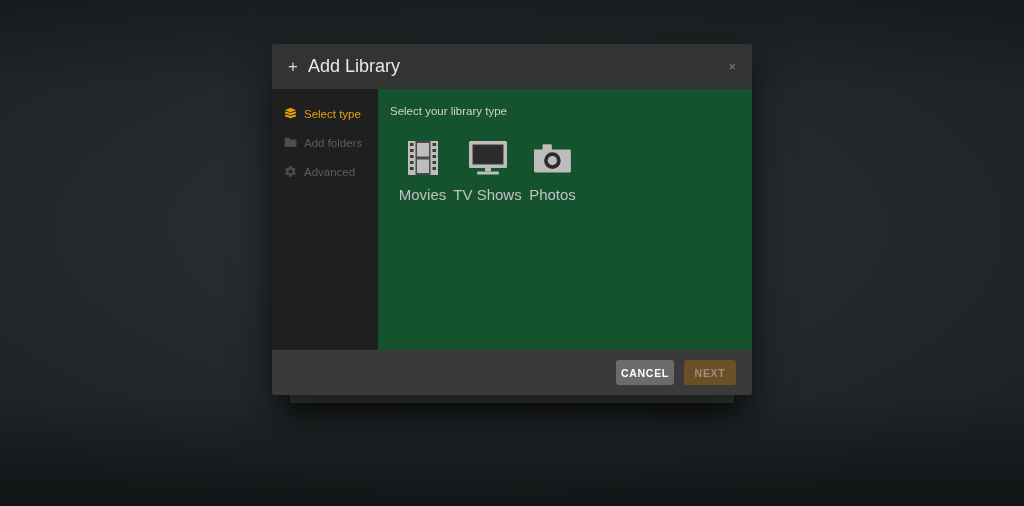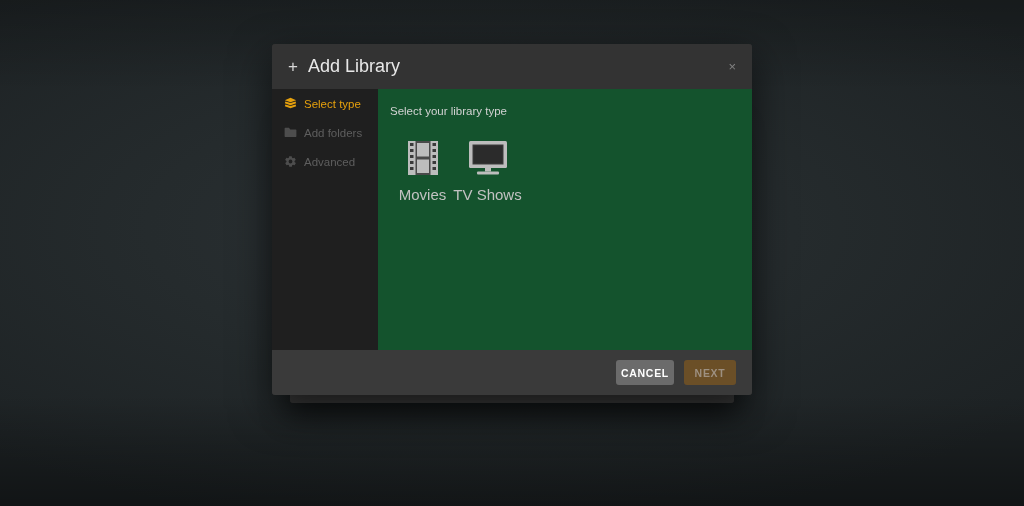--- a/index.html
+++ b/index.html
@@ -122,20 +122,21 @@
   .body-row {
     flex: 1;
     display: flex;
     min-height: 0;
   }
 
   
   .sidebar {
     width: 106px;
     background: #1f1f1f;
+    padding-top: 10px;
     flex: none;
   }
   .nav-item {
     display: flex;
     align-items: center;
     height: 29px;
     padding-left: 12px;
     font-size: 11.5px;
     color: #5e5e5e;
     cursor: pointer;
@@ -319,20 +320,32 @@
               <rect x="3.5" y="3.5" width="31" height="20" fill="#3c3c3c"></rect>
               <rect x="4.5" y="4.5" width="29" height="18" fill="#2b2b2b"></rect>
               <rect x="16" y="27" width="6" height="3.5" fill="#bdbdbd"></rect>
               <rect x="8" y="30.5" width="22" height="3" rx="1" fill="#bdbdbd"></rect>
             </svg>
           </span>
           <span class="type-label">TV Shows</span>
         </div>
 
 
+        <div class="type-item">
+          <span class="type-icon">
+            <svg width="37" height="30" viewBox="0 0 37 30">
+              <path d="M0 6.5 h8.5 V2.5 a1.2 1.2 0 0 1 1.2 -1.2 h7 a1.2 1.2 0 0 1 1.2 1.2
+                       V6.5 H35.5 a1.4 1.4 0 0 1 1.4 1.4 V28 a1.4 1.4 0 0 1 -1.4 1.4
+                       H1.4 A1.4 1.4 0 0 1 0 28 Z" fill="#bdbdbd"></path>
+              <circle cx="18.4" cy="17.6" r="8.3" fill="#2b2b2b"></circle>
+              <circle cx="18.4" cy="17.6" r="4.6" fill="#bdbdbd"></circle>
+            </svg>
+          </span>
+          <span class="type-label">Photos</span>
+        </div>
 
 
       </div>
     </div>
 
   </div>
 
   <div class="footer">
     <button class="btn btn-cancel">CANCEL</button>
     <button class="btn btn-next">NEXT</button>

